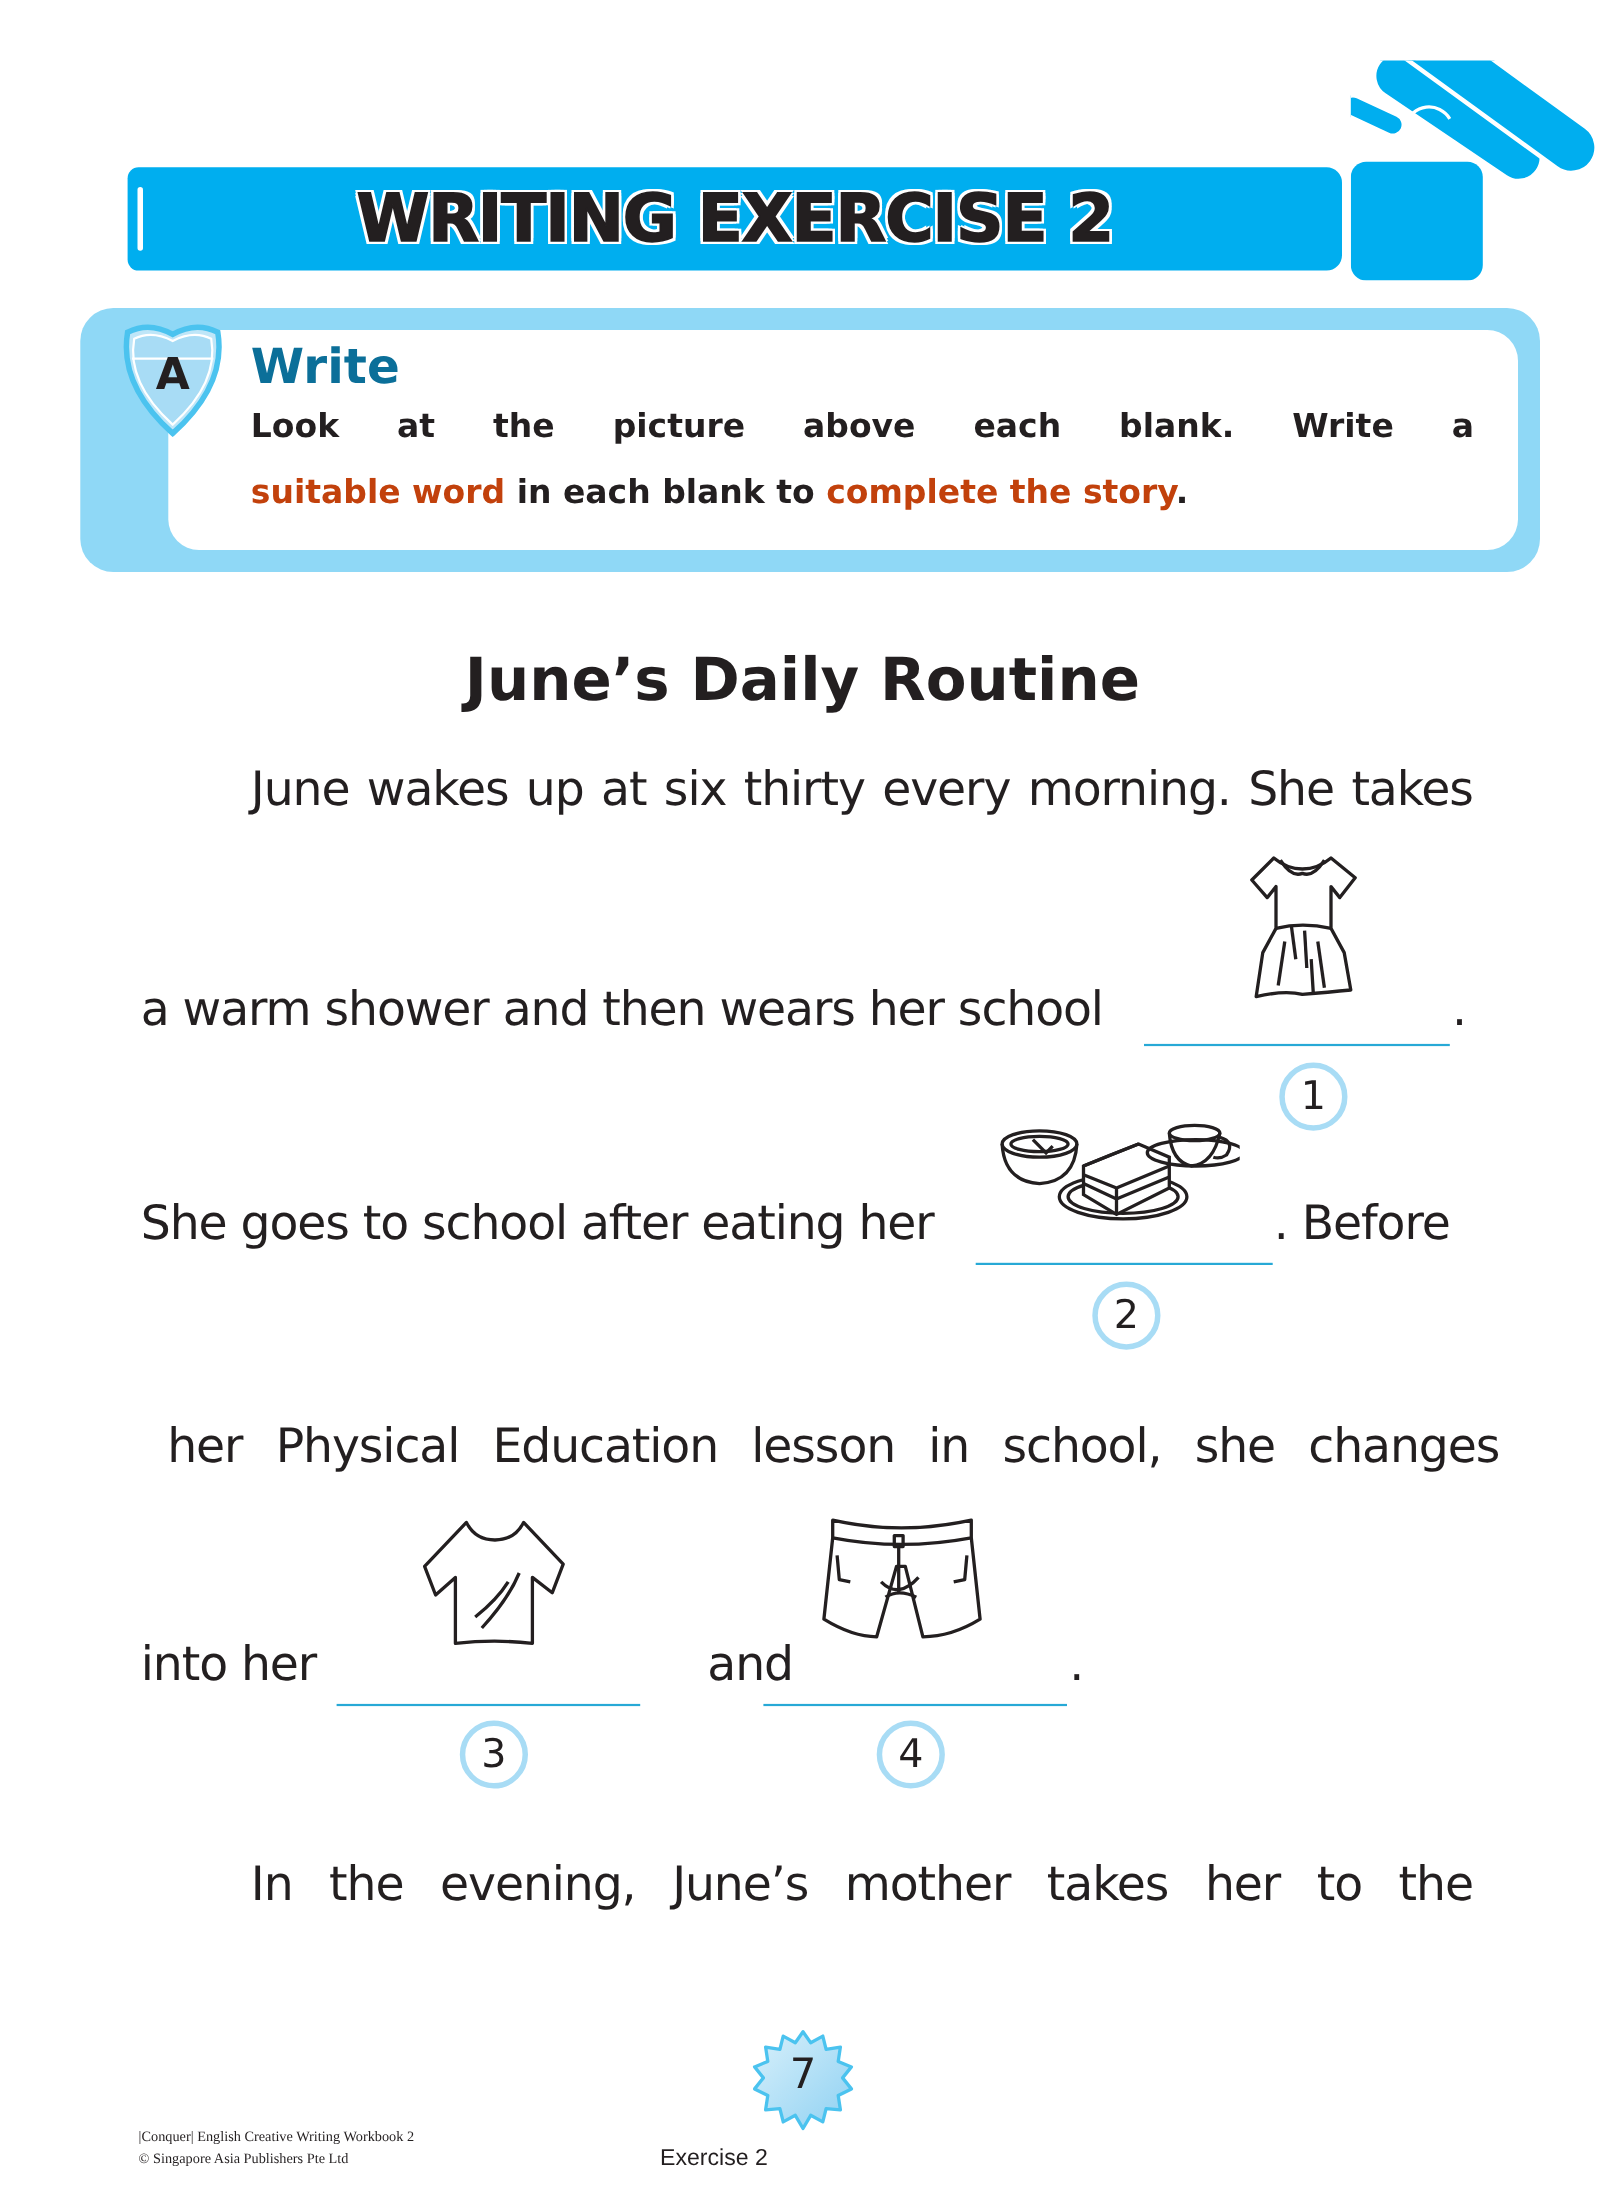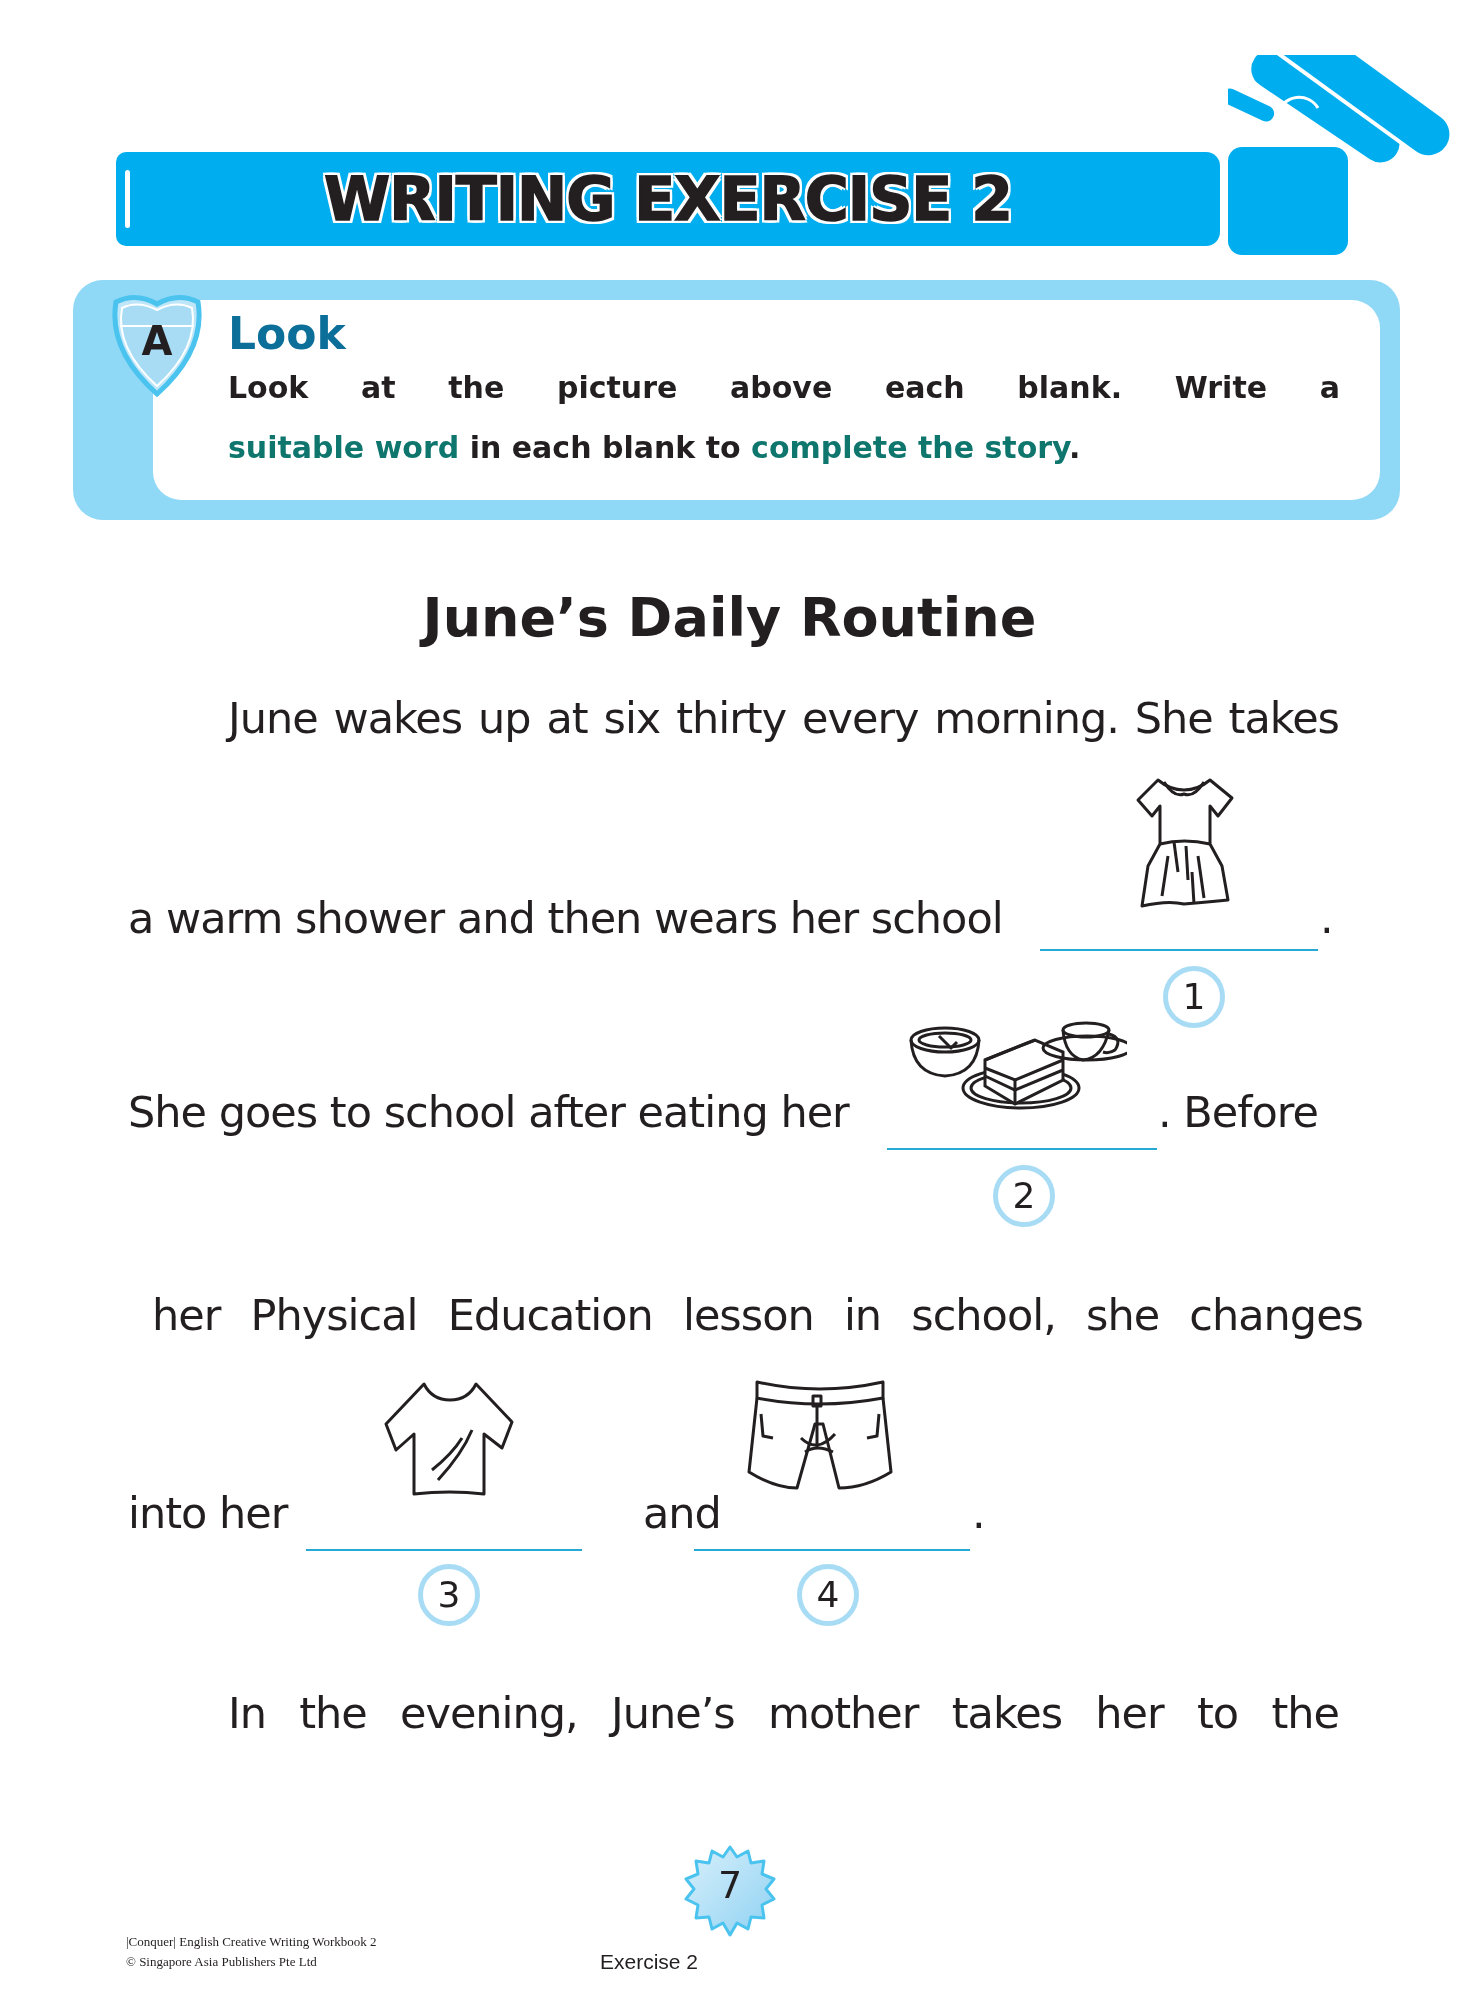--- a/index.html
+++ b/index.html
@@ -45,21 +45,21 @@
   .section-title {
     left: 228px; top: 308px; font-family: "DejaVu Sans", sans-serif; font-weight: bold;
     font-size: 44px; color: #0b6f99;
   }
   .instr-line {
     left: 228px; width: 1112px; font-family: "DejaVu Sans", sans-serif; font-weight: bold;
     font-size: 30px; color: #231f20; white-space: nowrap;
   }
   .instr-line1 { top: 370px; text-align: justify; text-align-last: justify; }
   .instr-line2 { top: 430px; }
-  .hl { color: #0f766e; }
+  .hl { color: #c2410c; }
 
   
   .story-title {
     left: 0; width: 1457px; top: 586px; text-align: center;
     font-family: "DejaVu Sans", sans-serif; font-weight: bold; font-size: 54px; color: #231f20;
     padding-left: 1px;
   }
   .story-line {
     font-family: "DejaVu Sans", sans-serif; font-size: 43px; color: #231f20; white-space: nowrap;
     letter-spacing: -1px;
@@ -121,21 +121,21 @@
 
 <div class="abs shield">
   <svg width="102" height="110" viewBox="0 0 102 110">
     <path d="M10 12 Q30 2 51 14 Q72 2 92 12 Q100 60 51 104 Q2 60 10 12 Z" fill="#bfe6f8" stroke="#4bc3ef" stroke-width="5"></path>
     <path d="M16 18 Q32 10 51 20 Q70 10 86 18 Q93 58 51 96 Q9 58 16 18 Z" fill="#a8dcf5" stroke="#ffffff" stroke-width="2"></path>
     <line x1="14" y1="36" x2="88" y2="36" stroke="#ffffff" stroke-width="2"></line>
   </svg>
   <div class="shield-letter">A</div>
 </div>
 
-<div class="abs section-title">Look</div>
+<div class="abs section-title">Write</div>
 <div class="abs instr-line instr-line1">Look at the picture above each blank. Write a</div>
 <div class="abs instr-line instr-line2">
   <span class="hl">suitable word</span><span> in each blank to </span><span class="hl">complete the story</span><span>.</span>
 </div>
 
 <div class="abs story-title">June’s Daily Routine</div>
 
 <div class="abs story-line" style="left:228px; top:693px; width:1111px; text-align:justify; text-align-last:justify;">June wakes up at six thirty every morning. She takes</div>
 
 <div class="pic" style="left:1128px; top:776px;">

